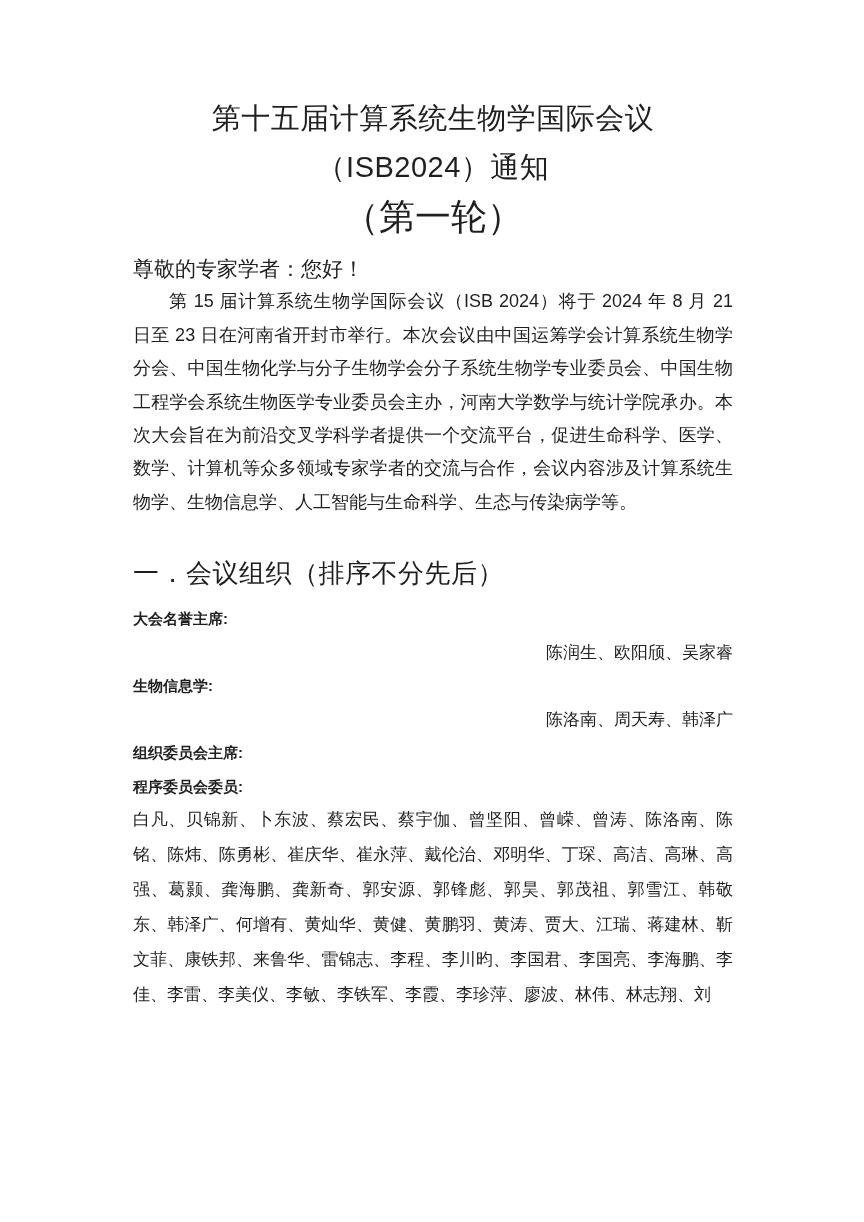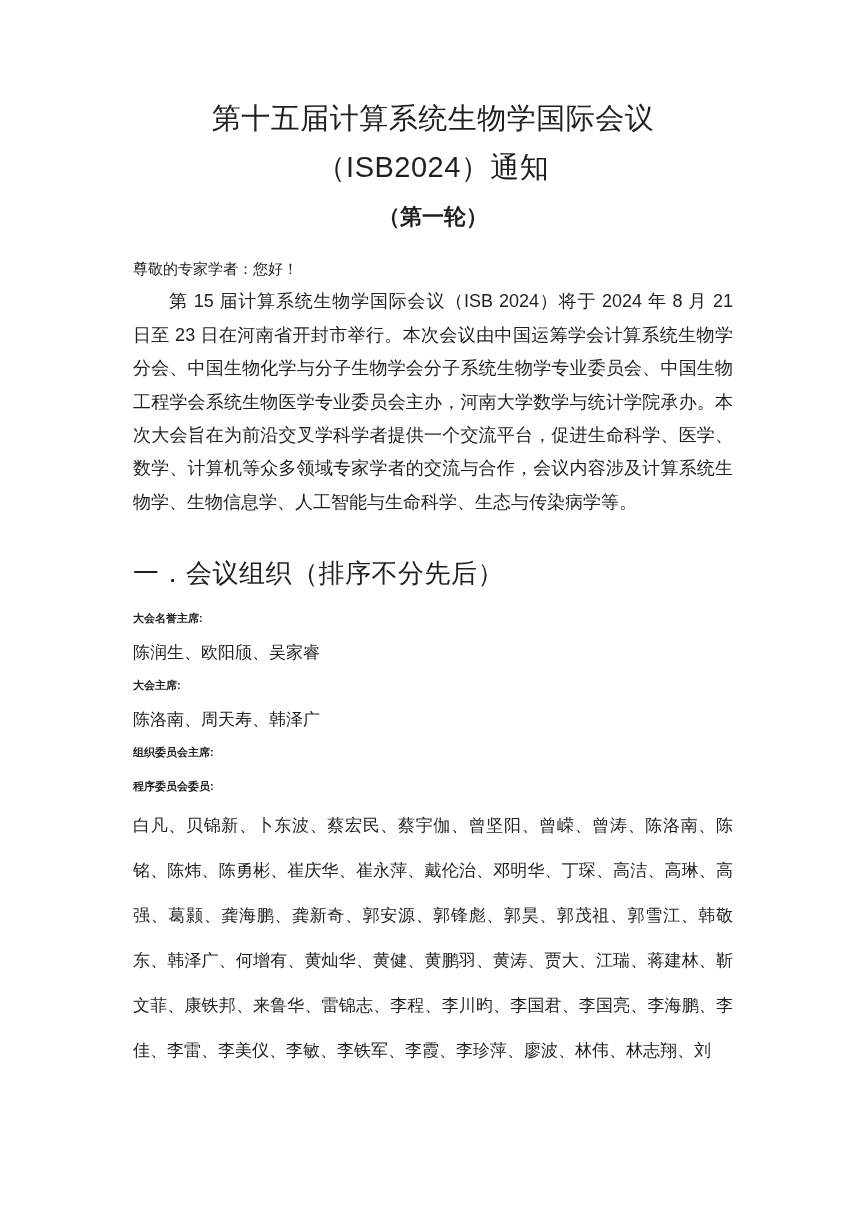--- a/index.html
+++ b/index.html
@@ -24,59 +24,61 @@
   }
   .doc-title {
     text-align: center;
     font-size: 29px;
     font-weight: 500;
     line-height: 49px;
     letter-spacing: 0.5px;
   }
   .doc-subtitle {
     text-align: center;
-    font-size: 22px;
-    font-weight: 700;
+    font-size: 36px;
+    font-weight: 400;
     line-height: 49px;
   }
   .greeting {
     margin-top: 11px;
-    font-size: 15px;
+    font-size: 21px;
     line-height: 33.4px;
   }
   .body-para {
     font-size: 18px;
     line-height: 33.4px;
     text-align: justify;
     text-indent: 2em;
     margin: 0;
   }
   .section-heading {
     margin-top: 37px;
     font-size: 26px;
     font-weight: 400;
     line-height: 34px;
     letter-spacing: 0.5px;
   }
   .committees {
     margin-top: 12px;
   }
   .committee-label {
-    font-size: 11px;
+    font-size: 15px;
     font-weight: 700;
     line-height: 33.5px;
   }
   .committee-names {
     font-size: 17px;
     font-weight: 400;
     line-height: 33.5px;
+    text-align: right;
   }
   .committee-names.justified {
     text-align: justify;
-    line-height: 45px;
+    line-height: 35px;
+    font-family: Liberation Mono, monospace;
   }
 </style>
 </head>
 <body>
 
 <div class="doc-page">
   <div class="doc-content">
 
     <div class="doc-title">第十五届计算系统生物学国际会议（ISB2024）通知</div>
 
@@ -87,21 +89,21 @@
     <p class="body-para">第 15 届计算系统生物学国际会议（ISB 2024）将于 2024 年 8 月 21 日至 23 日在河南省开封市举行。本次会议由中国运筹学会计算系统生物学分会、中国生物化学与分子生物学会分子系统生物学专业委员会、中国生物工程学会系统生物医学专业委员会主办，河南大学数学与统计学院承办。本次大会旨在为前沿交叉学科学者提供一个交流平台，促进生命科学、医学、数学、计算机等众多领域专家学者的交流与合作，会议内容涉及计算系统生物学、生物信息学、人工智能与生命科学、生态与传染病学等。</p>
 
 
     <div class="section-heading">一．会议组织（排序不分先后）</div>
 
     <div class="committees">
 
       <div class="committee-label">大会名誉主席:</div>
       <div class="committee-names">陈润生、欧阳颀、吴家睿</div>
 
-      <div class="committee-label">大会主席:</div>
+      <div class="committee-label">生物信息学:</div>
       <div class="committee-names">陈洛南、周天寿、韩泽广</div>
 
       <div class="committee-label">组织委员会主席:</div>
 
 
       <div class="committee-label">程序委员会委员:</div>
       <div class="committee-names justified">白凡、贝锦新、卜东波、蔡宏民、蔡宇伽、曾坚阳、曾嵘、曾涛、陈洛南、陈铭、陈炜、陈勇彬、崔庆华、崔永萍、戴伦治、邓明华、丁琛、高洁、高琳、高强、葛颢、龚海鹏、龚新奇、郭安源、郭锋彪、郭昊、郭茂祖、郭雪江、韩敬东、韩泽广、何增有、黄灿华、黄健、黄鹏羽、黄涛、贾大、江瑞、蒋建林、靳文菲、康铁邦、来鲁华、雷锦志、李程、李川昀、李国君、李国亮、李海鹏、李佳、李雷、李美仪、李敏、李铁军、李霞、李珍萍、廖波、林伟、林志翔、刘</div>
 
     </div>
   </div>

